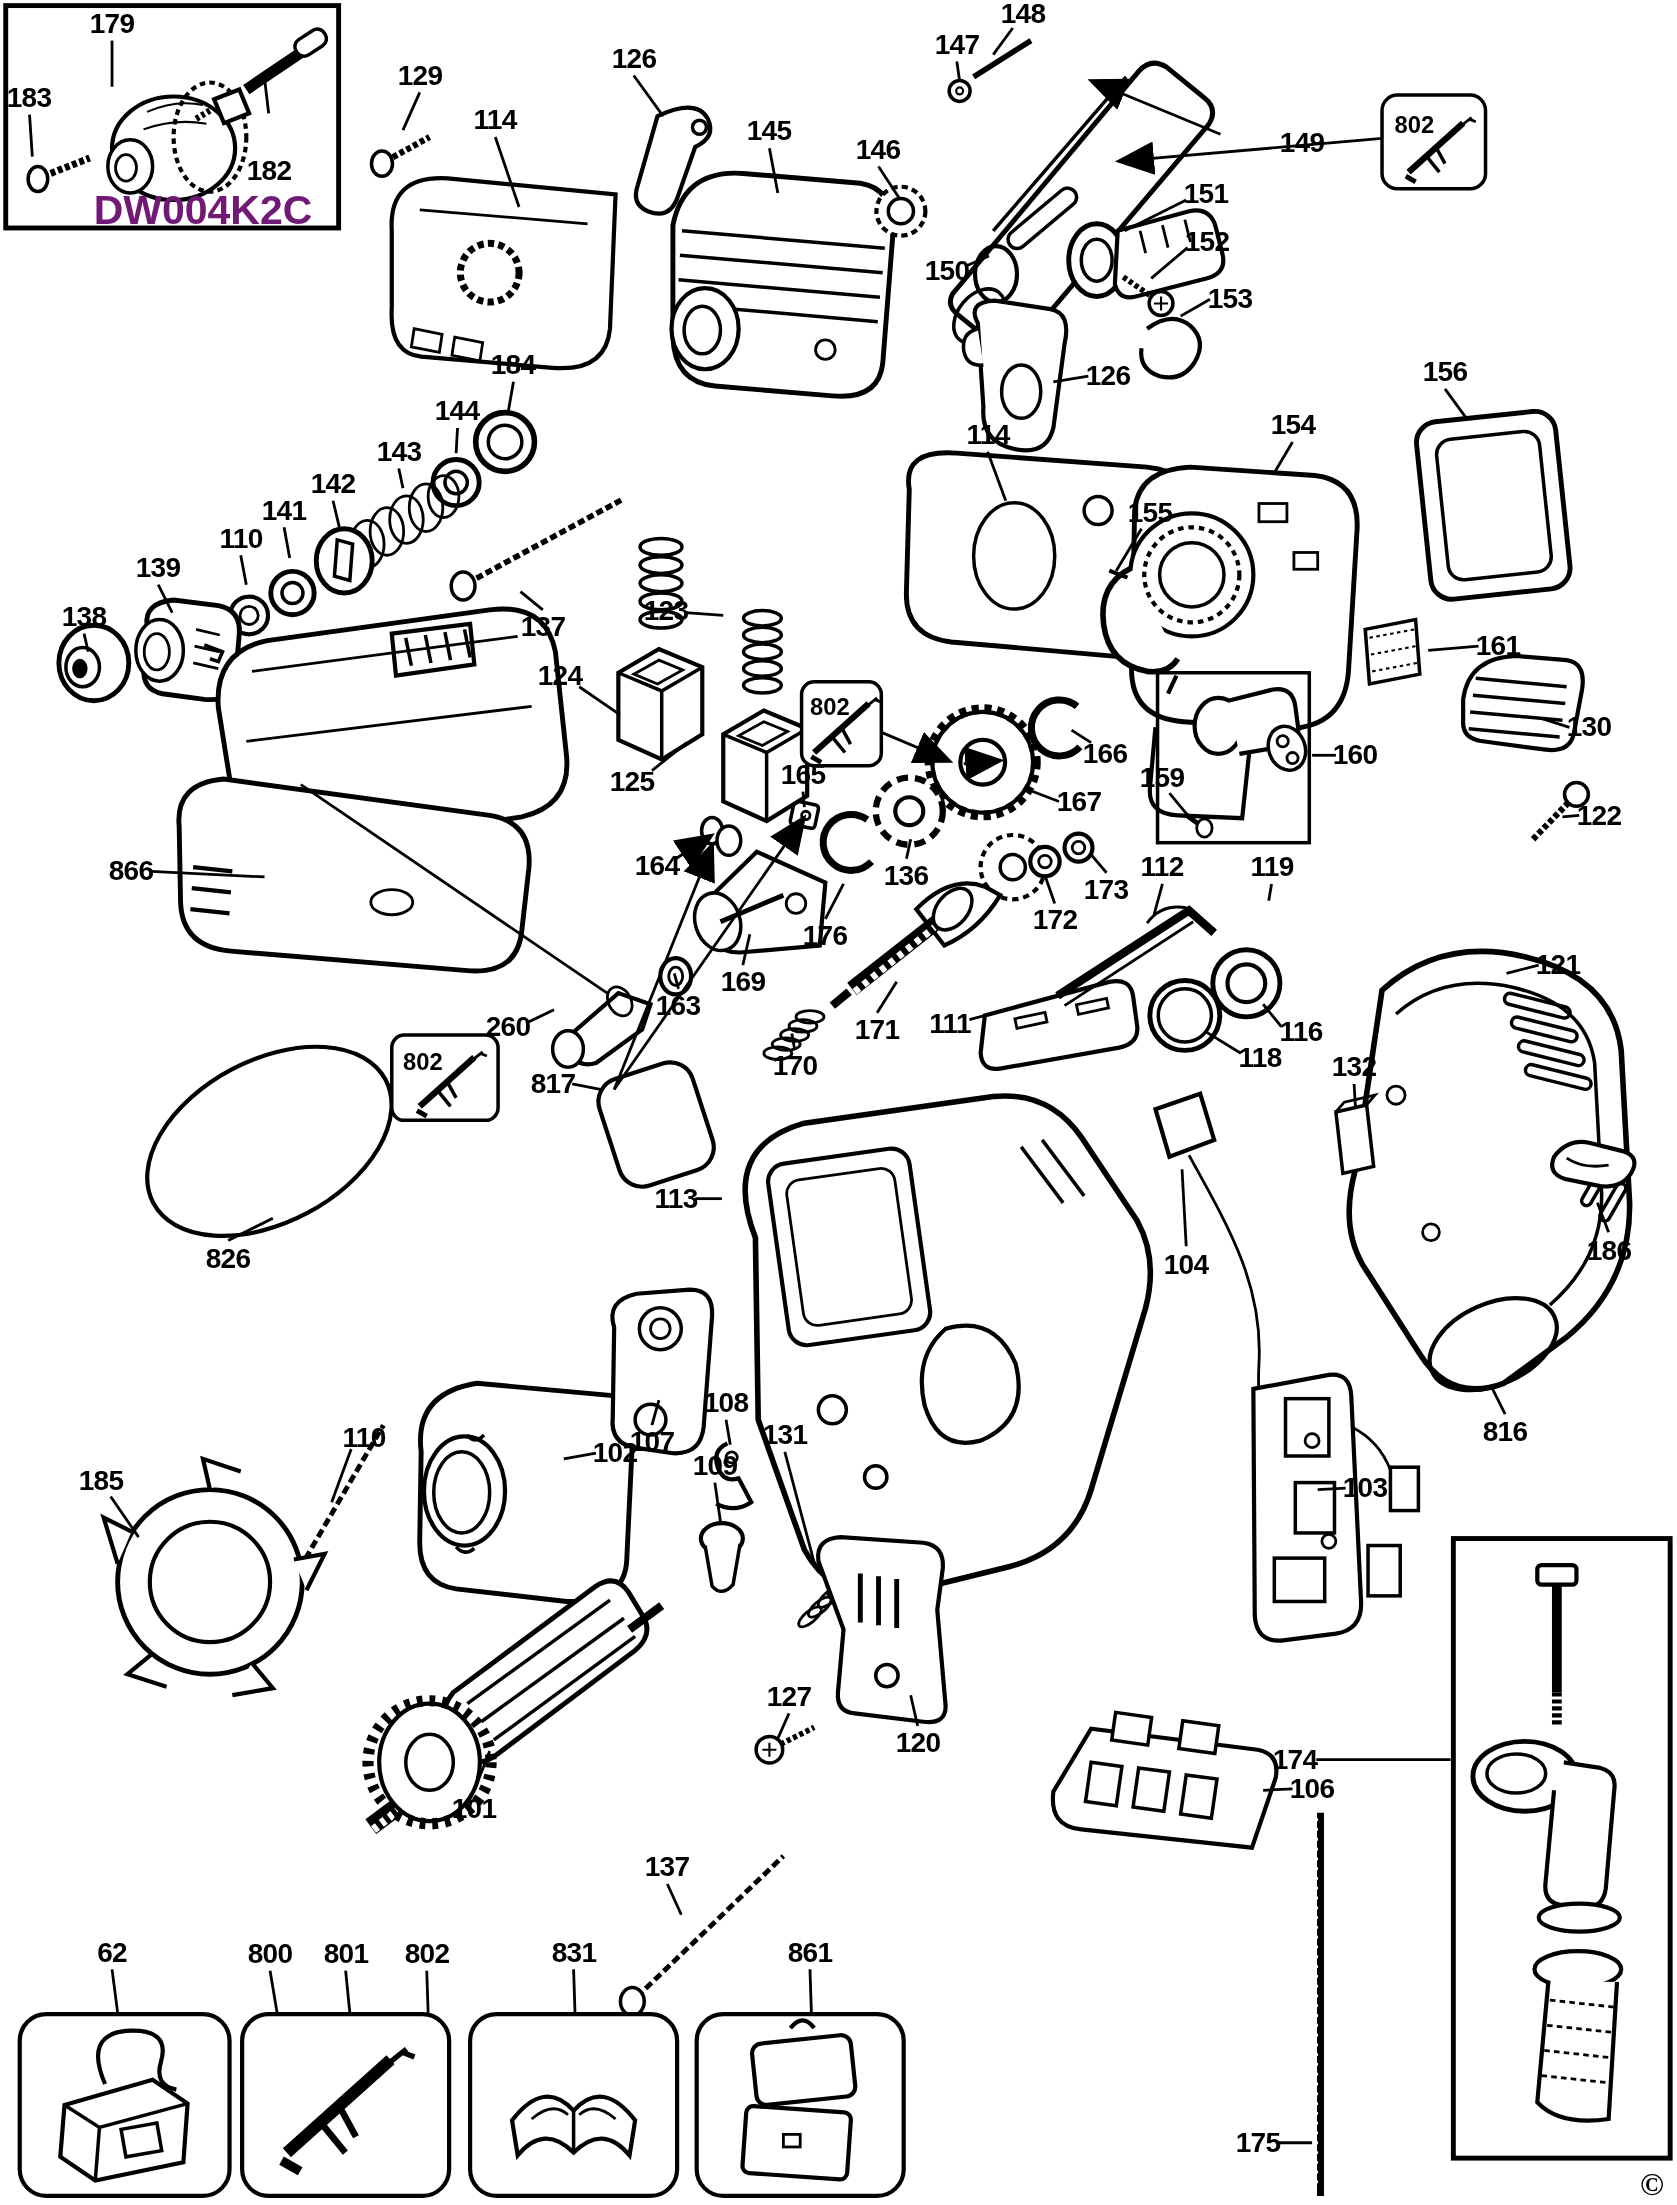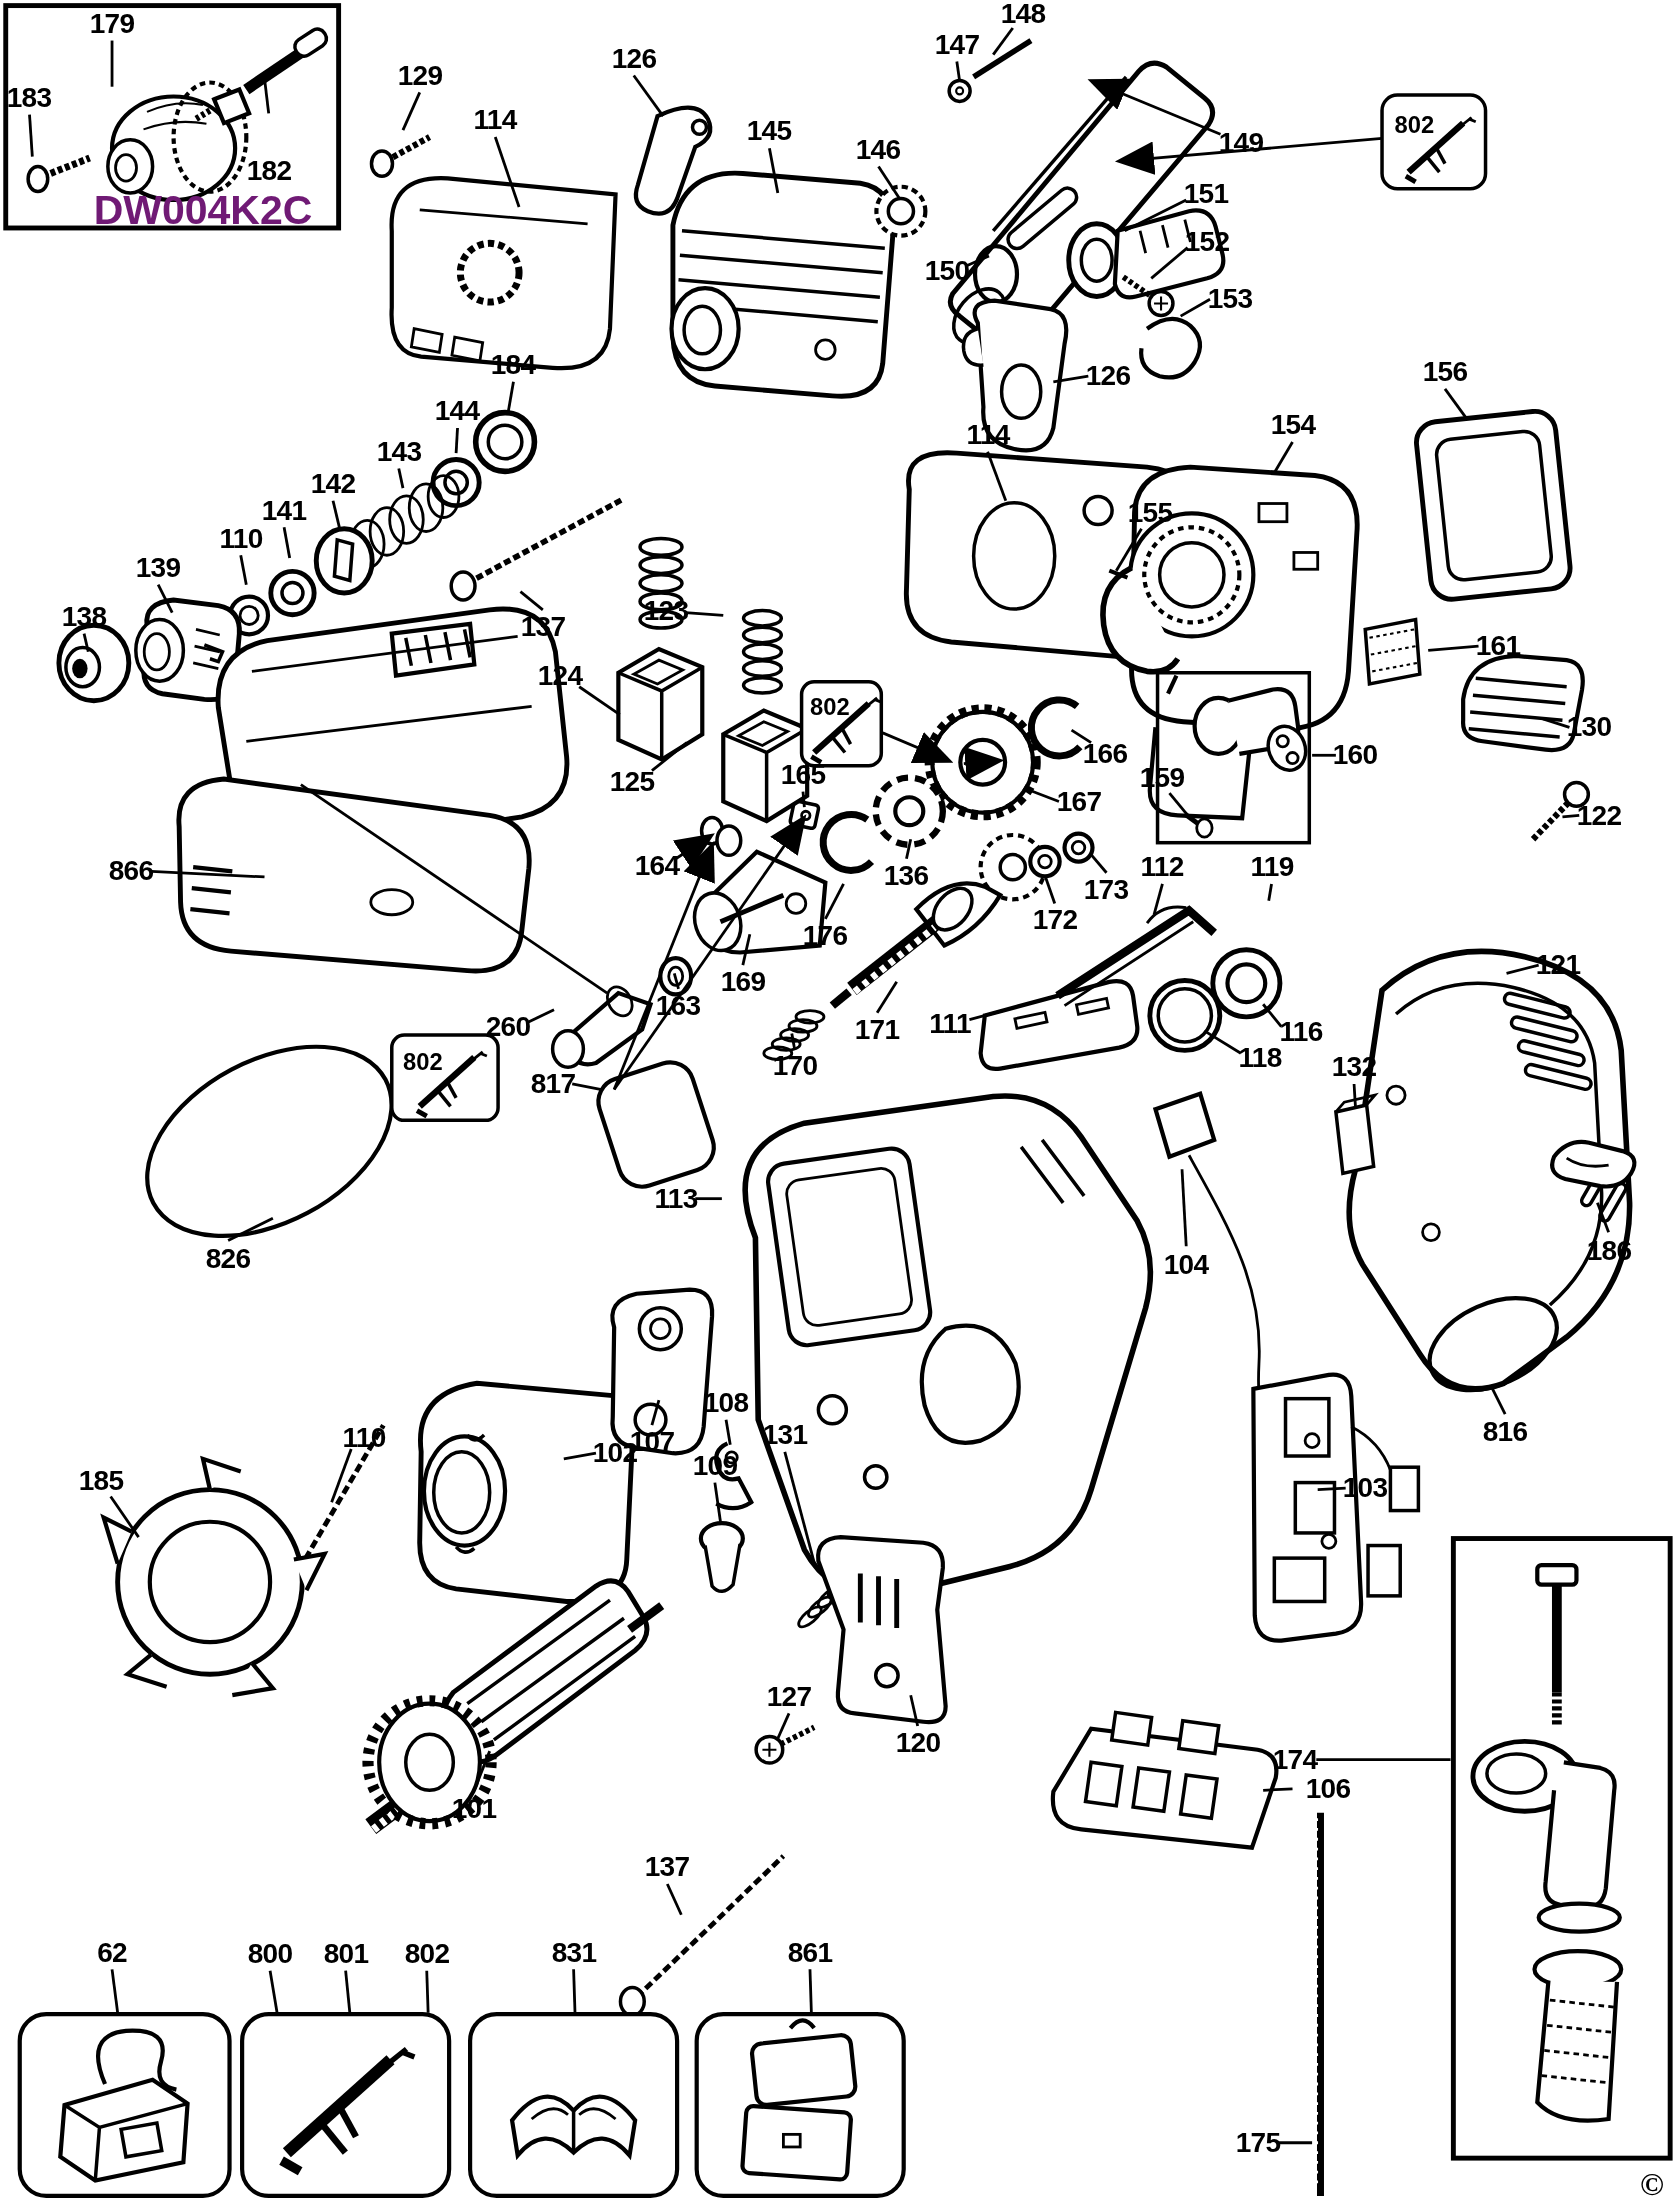--- a/index.html
+++ b/index.html
@@ -628,21 +628,21 @@
       <div class="lbl" style="left: 112px; top: 24px;">179</div>
       <div class="lbl" style="left: 29px; top: 98px;">183</div>
       <div class="lbl" style="left: 269px; top: 130px; margin-top: 41px;">182</div>
       <div class="lbl" style="left: 420px; top: 76px;">129</div>
       <div class="lbl" style="left: 495px; top: 120px;">114</div>
       <div class="lbl" style="left: 634px; top: 59px;">126</div>
       <div class="lbl" style="left: 769px; top: 131px;">145</div>
       <div class="lbl" style="left: 878px; top: 150px;">146</div>
       <div class="lbl" style="left: 957px; top: 45px;">147</div>
       <div class="lbl" style="left: 1023px; top: 14px;">148</div>
-      <div class="lbl" style="left: 1241px; top: 143px;">149</div>
+      <div class="lbl" style="left: 1302px; top: 143px;">149</div>
       <div class="lbl" style="left: 947px; top: 271px;">150</div>
       <div class="lbl" style="left: 1206px; top: 194px;">151</div>
       <div class="lbl" style="left: 1207px; top: 242px;">152</div>
       <div class="lbl" style="left: 1230px; top: 299px;">153</div>
       <div class="lbl" style="left: 1108px; top: 376px;">126</div>
       <div class="lbl" style="left: 988px; top: 435px;">114</div>
       <div class="lbl" style="left: 1445px; top: 372px;">156</div>
       <div class="lbl" style="left: 1293px; top: 425px;">154</div>
       <div class="lbl" style="left: 1150px; top: 513px;">155</div>
       <div class="lbl" style="left: 1498px; top: 646px;">161</div>
@@ -693,21 +693,21 @@
       <div class="lbl" style="left: 615px; top: 1453px;">102</div>
       <div class="lbl" style="left: 652px; top: 1442px;">107</div>
       <div class="lbl" style="left: 101px; top: 1481px;">185</div>
       <div class="lbl" style="left: 474px; top: 1809px;">101</div>
       <div class="lbl" style="left: 726px; top: 1403px;">108</div>
       <div class="lbl" style="left: 715px; top: 1466px;">109</div>
       <div class="lbl" style="left: 785px; top: 1435px; text-align: center;">131</div>
       <div class="lbl" style="left: 789px; top: 1697px;">127</div>
       <div class="lbl" style="left: 667px; top: 1867px;">137</div>
       <div class="lbl" style="left: 918px; top: 1743px;">120</div>
-      <div class="lbl" style="left: 1312px; top: 1789px; margin-left: 16px;">106</div>
+      <div class="lbl" style="left: 1312px; top: 1789px;">106</div>
       <div class="lbl" style="left: 1365px; top: 1488px;">103</div>
       <div class="lbl" style="left: 1295px; top: 1760px;">174</div>
       <div class="lbl" style="left: 1258px; top: 2143px;">175</div>
       <div class="lbl" style="left: 112px; top: 1953px;">62</div>
       <div class="lbl" style="left: 270px; top: 1954px;">800</div>
       <div class="lbl" style="left: 346px; top: 1954px;">801</div>
       <div class="lbl" style="left: 427px; top: 1954px;">802</div>
       <div class="lbl" style="left: 574px; top: 1953px;">831</div>
       <div class="lbl" style="left: 810px; top: 1953px;">861</div>
     </div>

